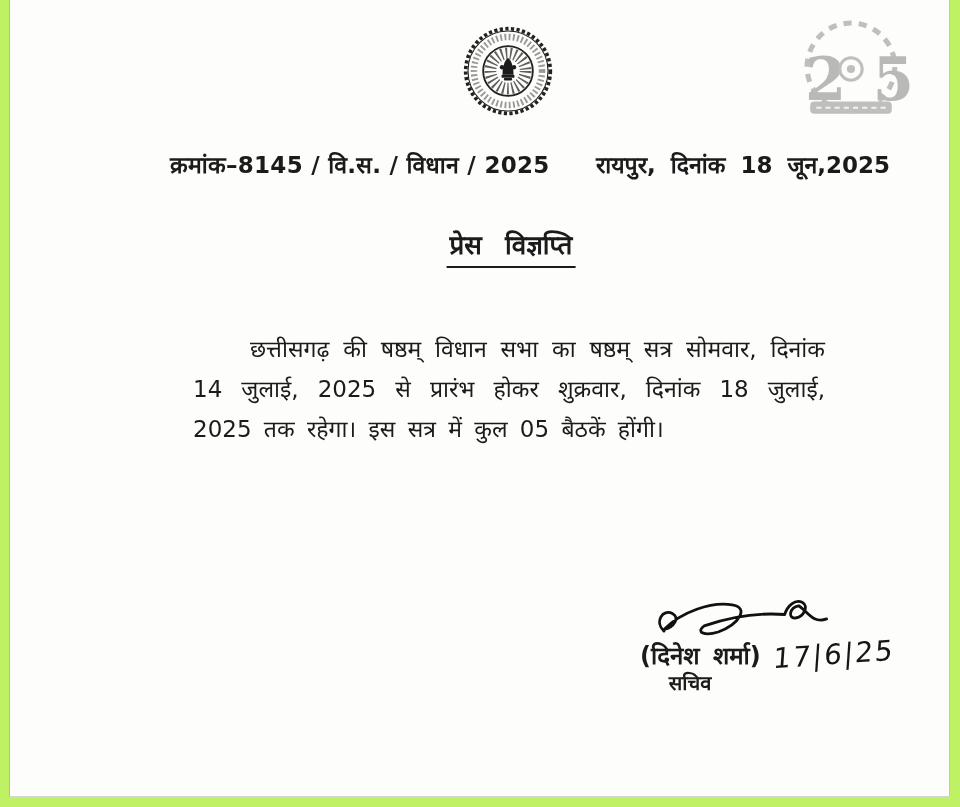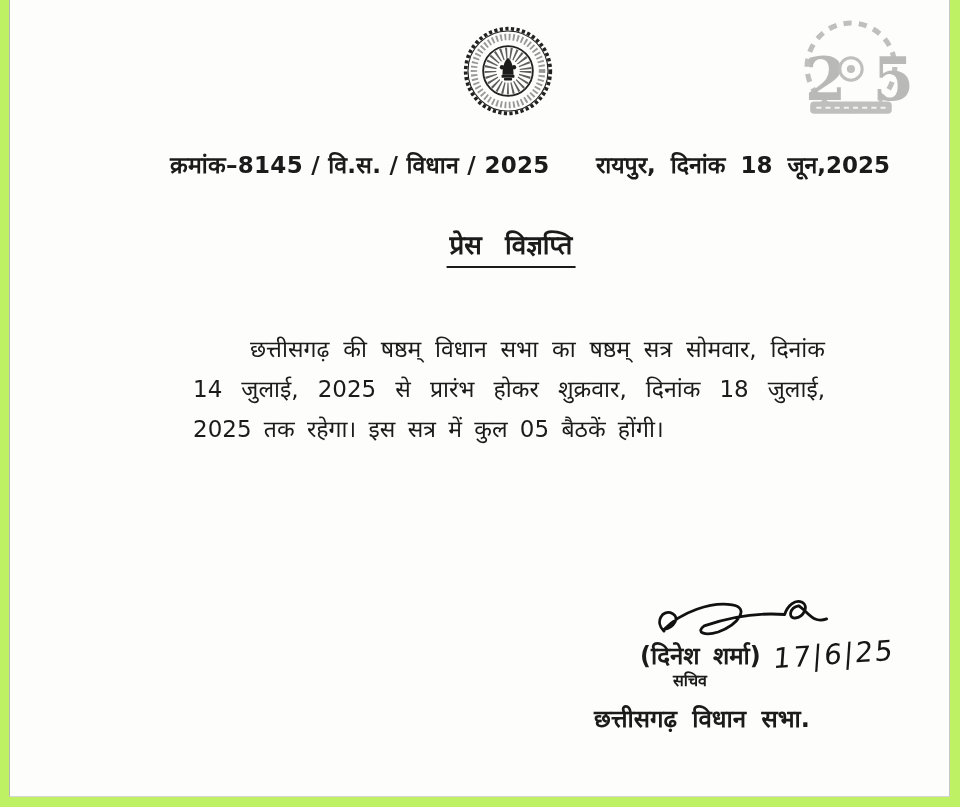--- a/index.html
+++ b/index.html
@@ -95,21 +95,21 @@
     font-weight: 400;
     letter-spacing: 2px;
     transform: rotate(-4deg) skewX(-8deg);
     margin-top: 1px;
     color: #161616;
   }
   .sign-designation {
     position: absolute;
     left: 690px; top: 669px;
     transform: translateX(-50%);
-    font-size: 16px;
+    font-size: 20px;
     font-weight: 700;
     white-space: nowrap;
   }
   .sign-org {
     position: absolute;
     left: 702px; top: 701px;
     transform: translateX(-50%);
     font-size: 24px;
     font-weight: 700;
     white-space: nowrap;
@@ -165,14 +165,13 @@
     <path d="M16,40 C5,30 14,14 26,20 C34,24 28,36 16,38 C36,18 70,6 94,10 C114,13 102,32 78,41 C62,46 52,41 62,34 C94,23 128,19 154,21 C157,11 166,3 174,7 C182,11 176,24 166,25 C158,26 159,13 170,11 C180,17 186,32 202,26" fill="none" stroke="#111" stroke-width="3.2" stroke-linecap="round" stroke-linejoin="round"></path>
   </svg>
 
   <div class="sign-name-row">
     <span class="sign-name">(दिनेश शर्मा)</span>
     <span class="hand-date">17|6|25</span>
   </div>
 
   <div class="sign-designation">सचिव</div>
 
-  <div class="sign-org">छत्तीसगढ़ विधान सभा.</div>
 </div>
 
 </body></html>

